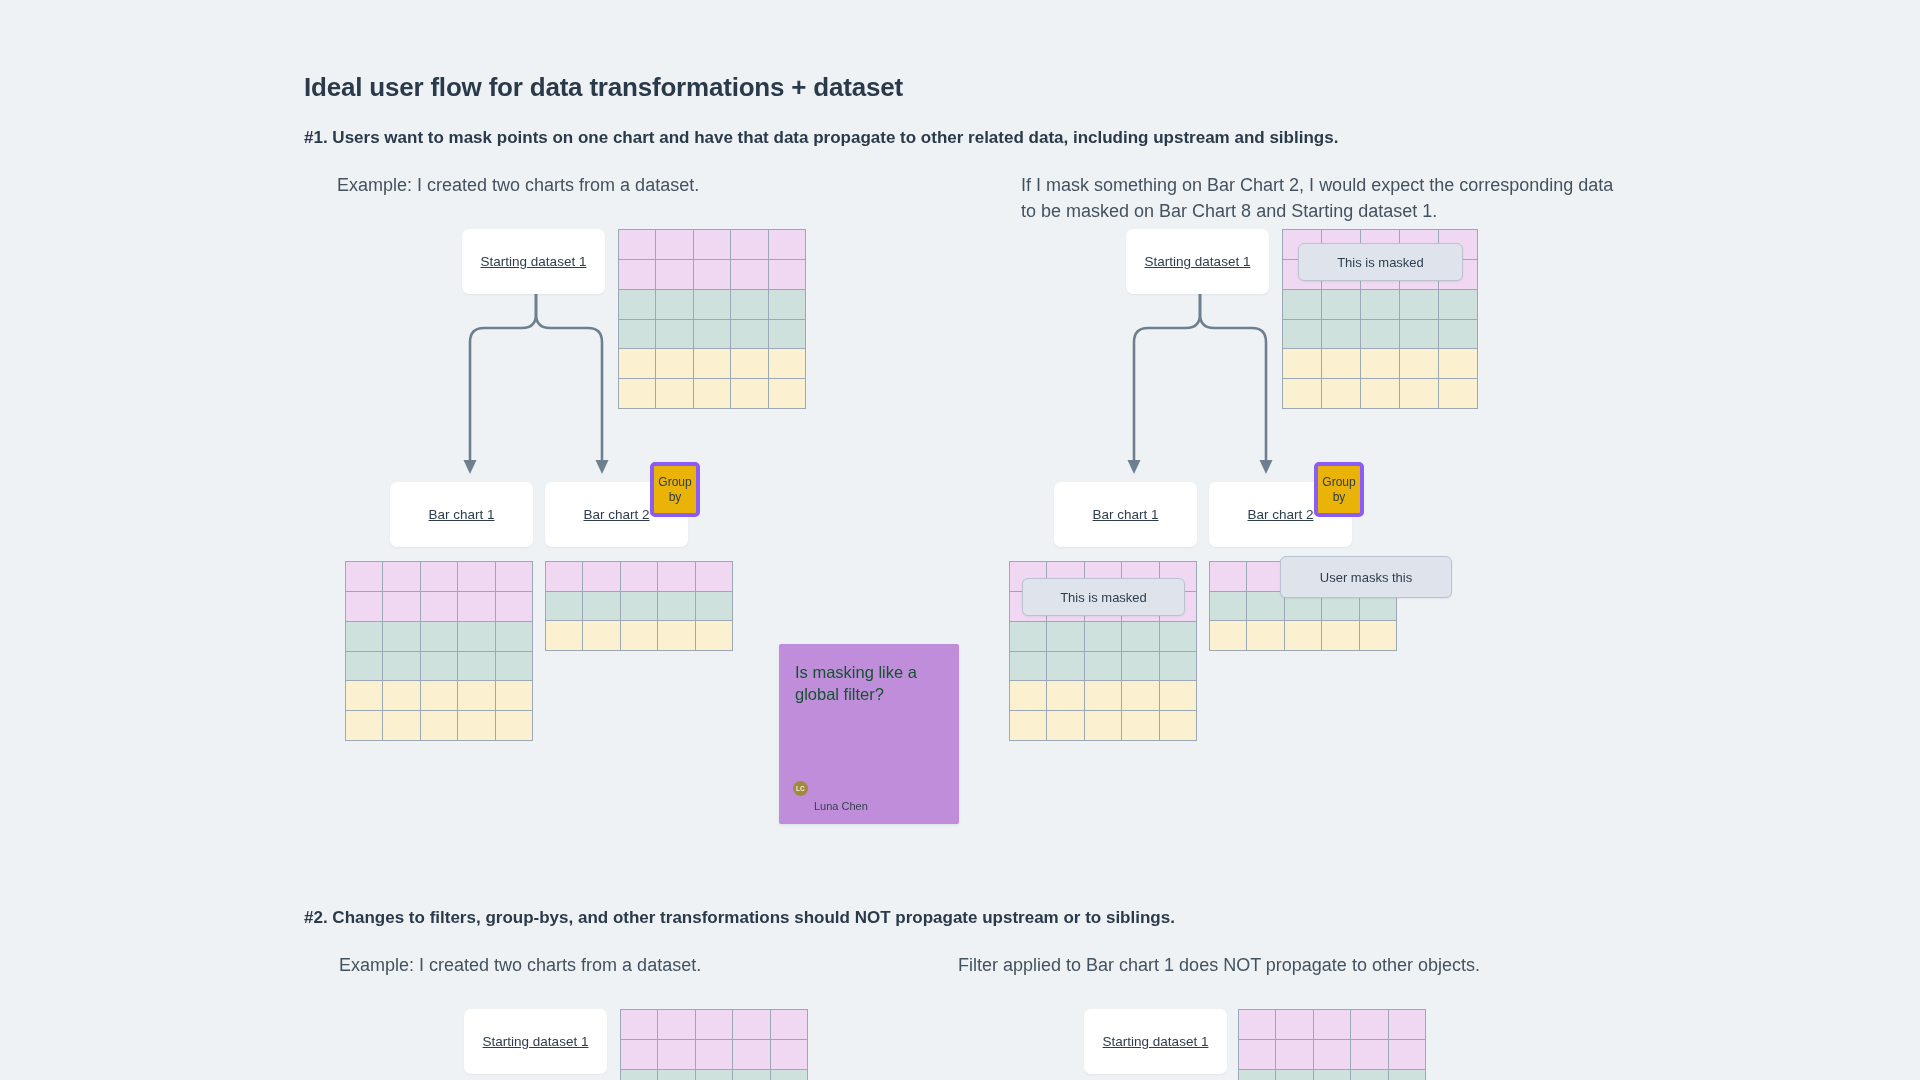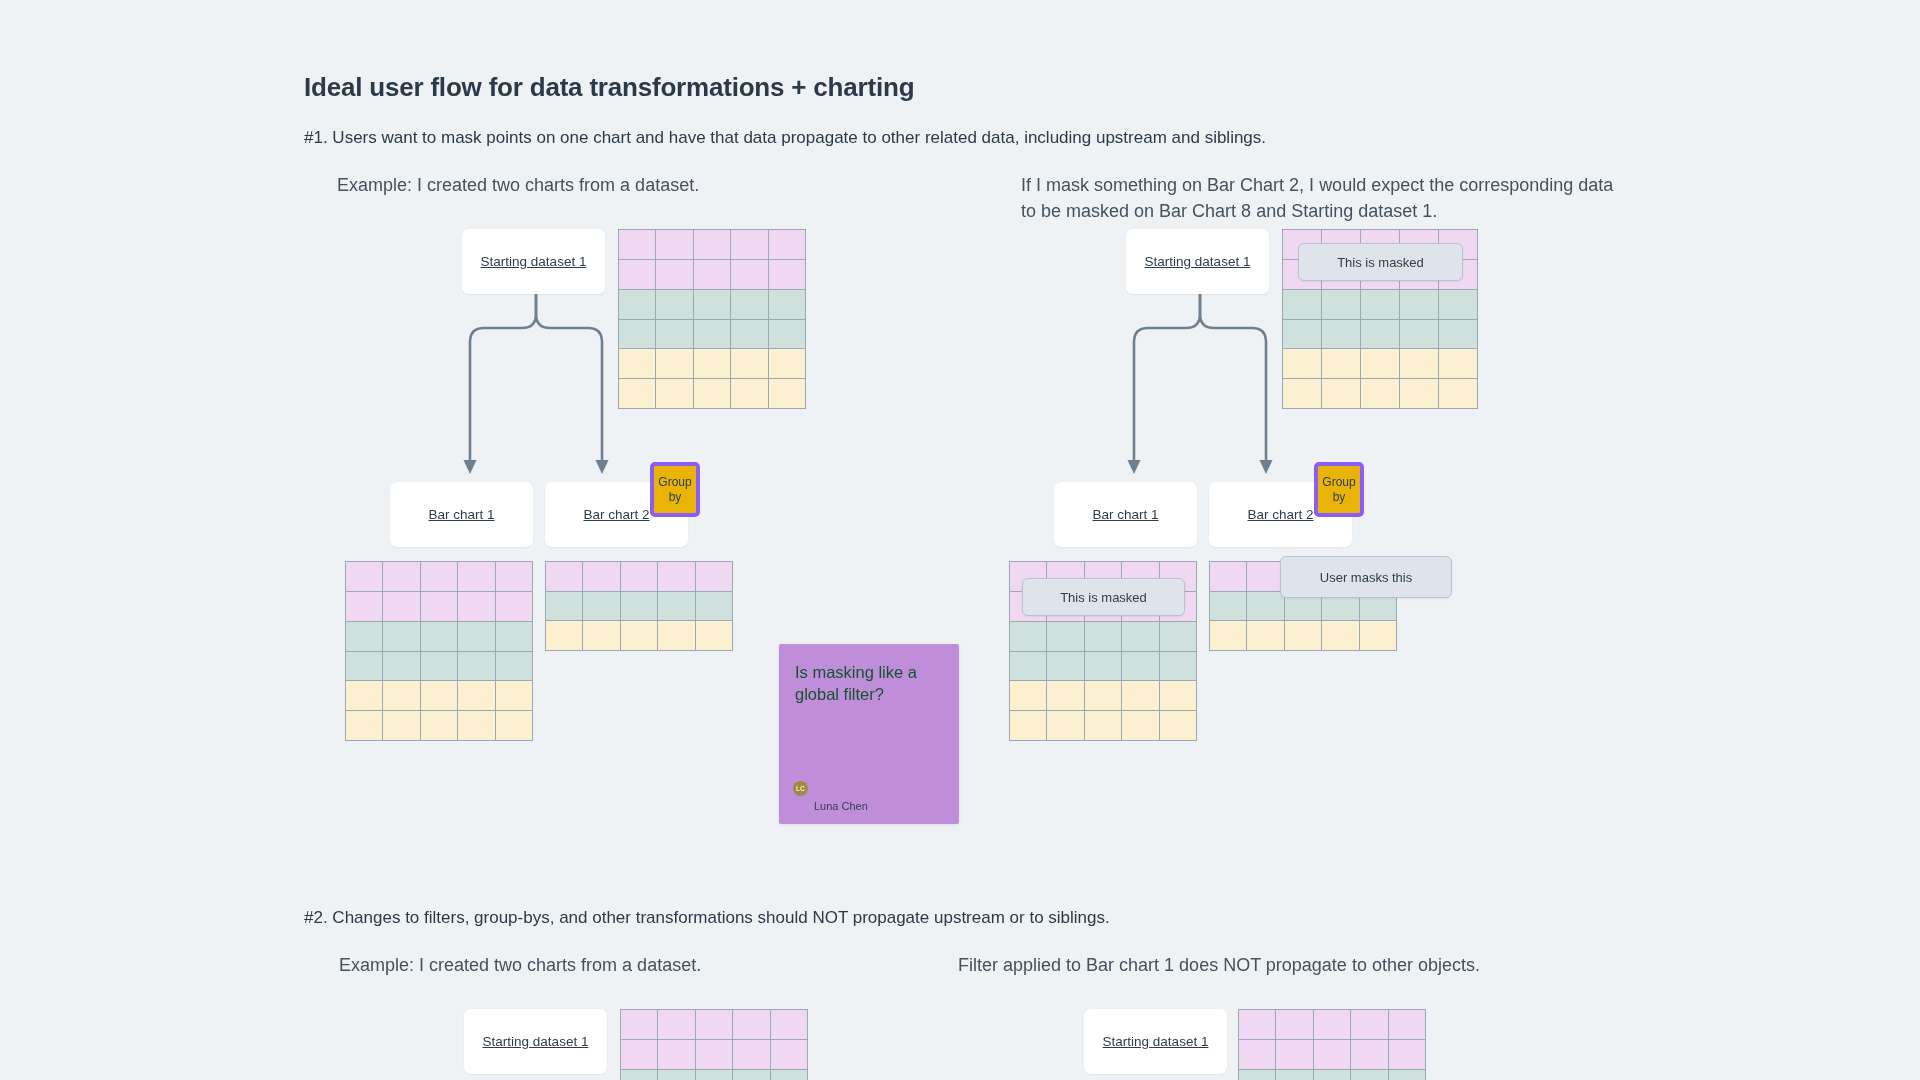--- a/index.html
+++ b/index.html
@@ -26,21 +26,21 @@
     font-size: 26px;
     font-weight: 700;
     letter-spacing: -0.2px;
     color: #2b3a4a;
     white-space: nowrap;
   }
   .section-heading {
     position: absolute;
     left: 304px;
     font-size: 17px;
-    font-weight: 400;
+    font-weight: 700;
     color: #2b3a4a;
     white-space: nowrap;
   }
   .caption {
     position: absolute;
     font-size: 18px;
     line-height: 1.45;
     color: #44525f;
   }
 
@@ -137,21 +137,21 @@
   .author-name { font-size: 11px; font-weight: 400; color: #34424f; margin-top: 35px; }
 
   
   .connector { position: absolute; overflow: visible; }
 </style>
 </head>
 <body>
 
 <div id="canvas">
 
-  <div class="page-title">Ideal user flow for data transformations + charting</div>
+  <div class="page-title">Ideal user flow for data transformations + dataset</div>
 
   <div class="section-heading" style="top:128px;">#1. Users want to mask points on one chart and have that data propagate to other related data, including upstream and siblings.</div>
   <div class="caption" style="left:337px; top:172px; width:520px;">Example: I created two charts from a dataset.</div>
   <div class="caption" style="left:1021px; top:172px; width:600px;">If I mask something on Bar Chart 2, I would expect the corresponding data to be masked on Bar Chart 8 and Starting dataset 1.</div>
 
   <svg class="connector" style="left:430px; top:292px; width:260px; height:190px;">
     <path d="M106,0 L106,22 Q106,36 120,36 L158,36 Q172,36 172,50 L172,170" fill="none" stroke="#6e8090" stroke-width="2.6" stroke-linecap="round"></path>
     <path d="M106,0 L106,22 Q106,36 92,36 L54,36 Q40,36 40,50 L40,170" fill="none" stroke="#6e8090" stroke-width="2.6" stroke-linecap="round"></path>
     <path d="M40,182 L33.5,168 L46.5,168 Z" fill="#6e8090"></path>
     <path d="M172,182 L165.5,168 L178.5,168 Z" fill="#6e8090"></path>

